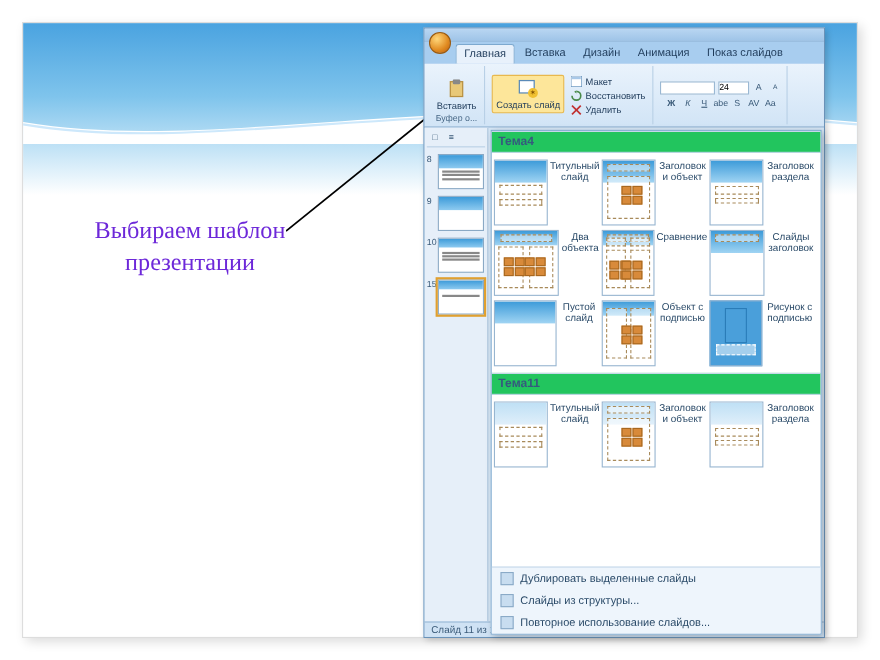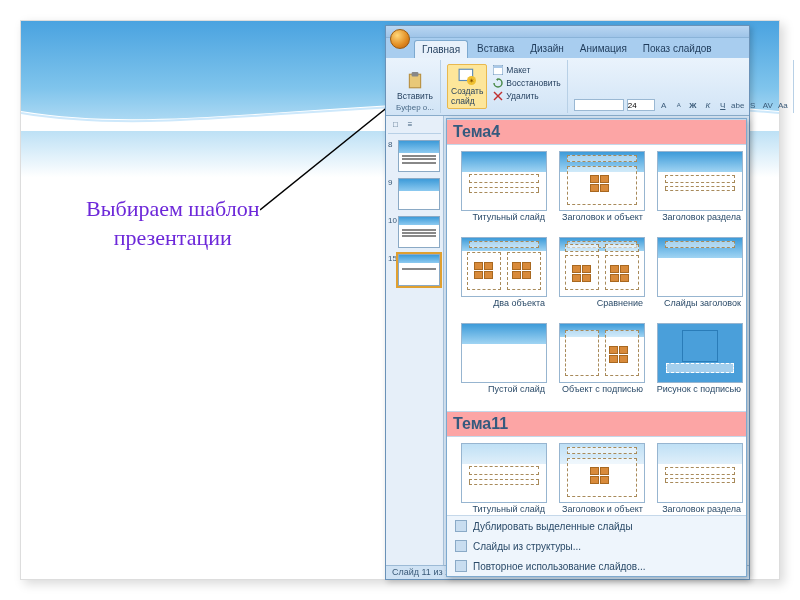--- a/index.html
+++ b/index.html
@@ -86,21 +86,21 @@
     .bigbtn {
       display: flex; flex-direction: column; align-items: center;
       font-size: 8.5px; color: #1f3b5a;
       padding: 2px 3px; cursor: pointer; border-radius: 2px;
     }
     .bigbtn.hl { background: #fde69a; border: 1px solid #e8b84e; }
     .bigbtn .ico { width: 18px; height: 18px; margin-bottom: 1px; }
     .smbtn { font-size: 8.5px; color: #1f3b5a; display: flex; align-items: center; gap: 3px; cursor: pointer; padding: 1px 2px;}
     .smbtn .ico { width: 10px; height: 10px; }
     .toolbar-stack { display: flex; flex-direction: column; gap: 1px; text-align: right;}
-    .r-font { display:flex; flex-direction:row; gap:2px; padding:2px 4px;align-items:flex-end;}
+    .r-font { display:flex; flex-direction:column; gap:2px; padding:2px 4px;}
     .r-font .row { display:flex; gap:3px; align-items:center;}
     .r-font input { width:28px; height:12px; font-size:8px; border:1px solid #9ab8d3; background:#fff;}
     .r-font .fbtn { width:12px; height:12px; font-size:8px; color:#3a5a78; display:flex;align-items:center;justify-content:center; cursor:pointer;}
     .workarea {
       flex: 1; display: flex; overflow: hidden; background:#d6e6f5;
     }
     .thumbs {
       width: 58px; background:#e6eff9; border-right:1px solid #a8c3dc;
       display:flex; flex-direction:column; padding:3px 2px; gap:6px; overflow:hidden;
     }
@@ -124,25 +124,25 @@
       background: #fff;
       border: 1px solid #7da9cf;
       box-shadow: 2px 2px 6px rgba(0,0,0,.25);
       display: flex; flex-direction: column;
       overflow: hidden;
       z-index: 20;
     }
     .gal-scroll { flex:1; overflow-y:auto; }
     .gal-section { }
     .gal-header {
-      background:#fca5a5; color:#355a7e; font-weight:bold;
-      font-size:16px; padding:3px 6px; border-bottom:1px solid #c5d8ea; border-top:1px solid #c5d8ea;
+      background:#22c55e; color:#355a7e; font-weight:bold;
+      font-size:11px; padding:3px 6px; border-bottom:1px solid #c5d8ea; border-top:1px solid #c5d8ea;
     }
     .gal-grid { display:flex; flex-wrap:wrap; padding:4px 2px; gap:0; }
-    .gal-item { width: 98px; display:flex; flex-direction:column; align-items:flex-end; padding:2px 0; cursor:pointer;}
+    .gal-item { width: 98px; display:flex; flex-direction:row; align-items:flex-start; padding:2px 0; cursor:pointer;}
     .layprev {
       width: 86px; height: 60px; background:#fff; border:1px solid #97b5d0;
       position:relative; overflow:hidden;
     }
     .layprev .band { position:absolute; top:0;left:0;right:0; height:34%;
       background: linear-gradient(180deg,#3d9bd9,#a0d4f3); }
     .layprev .band.frost { background: linear-gradient(180deg,#bfe0f5,#e0effa); }
     .ph { position:absolute; border:1px dashed #a88a5a; background:rgba(255,255,255,.5);}
     .ph.title1 { top:38%; left:8%; right:8%; height:16%;}
     .ph.sub1 { top:60%; left:8%; right:8%; height:10%;}

